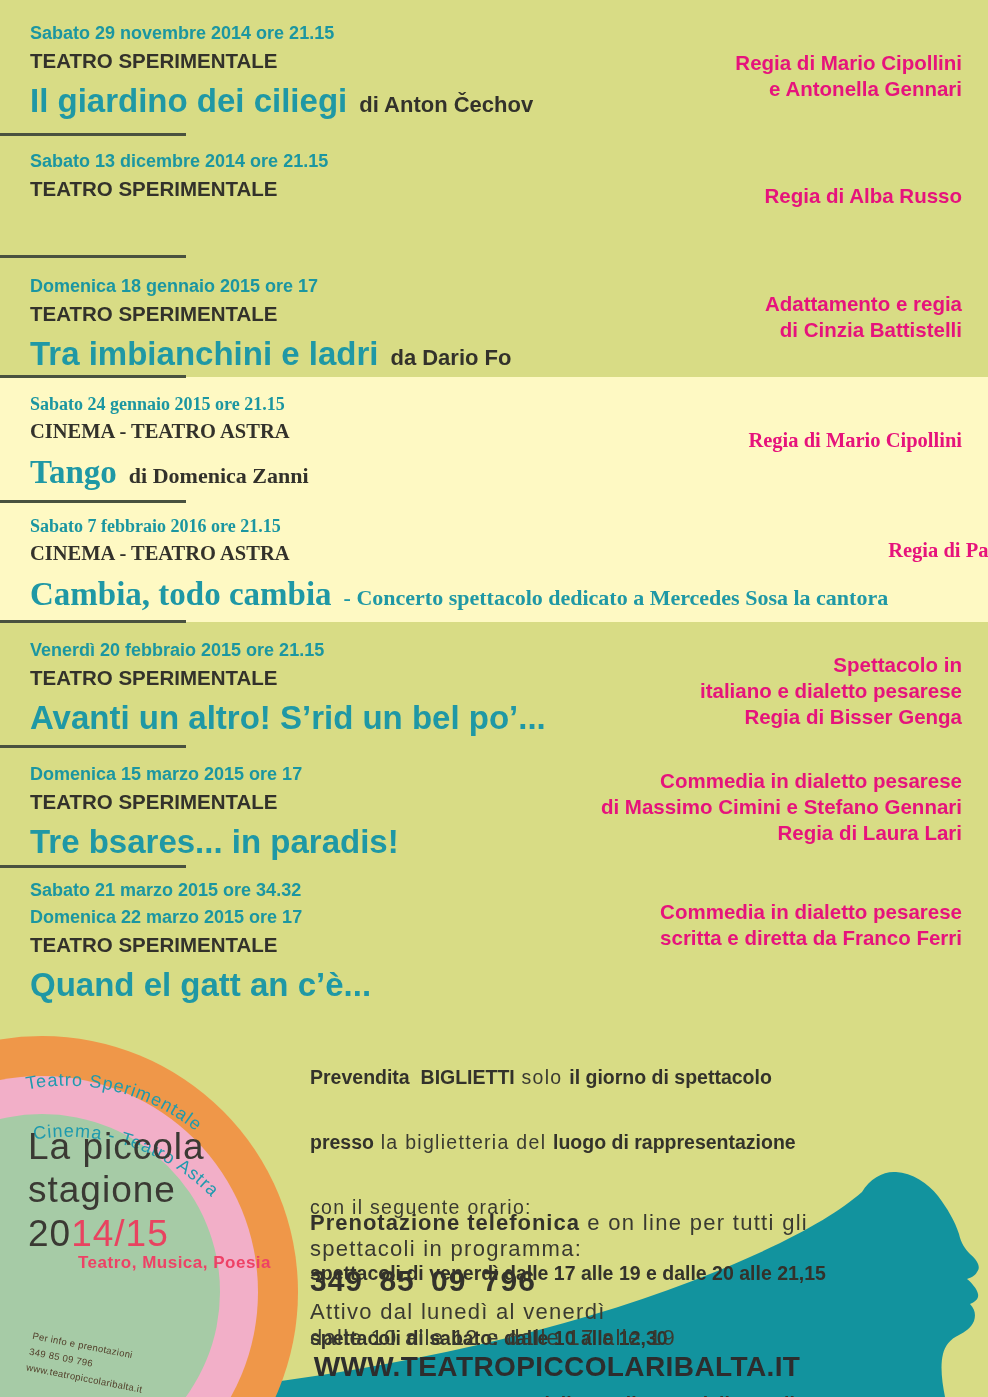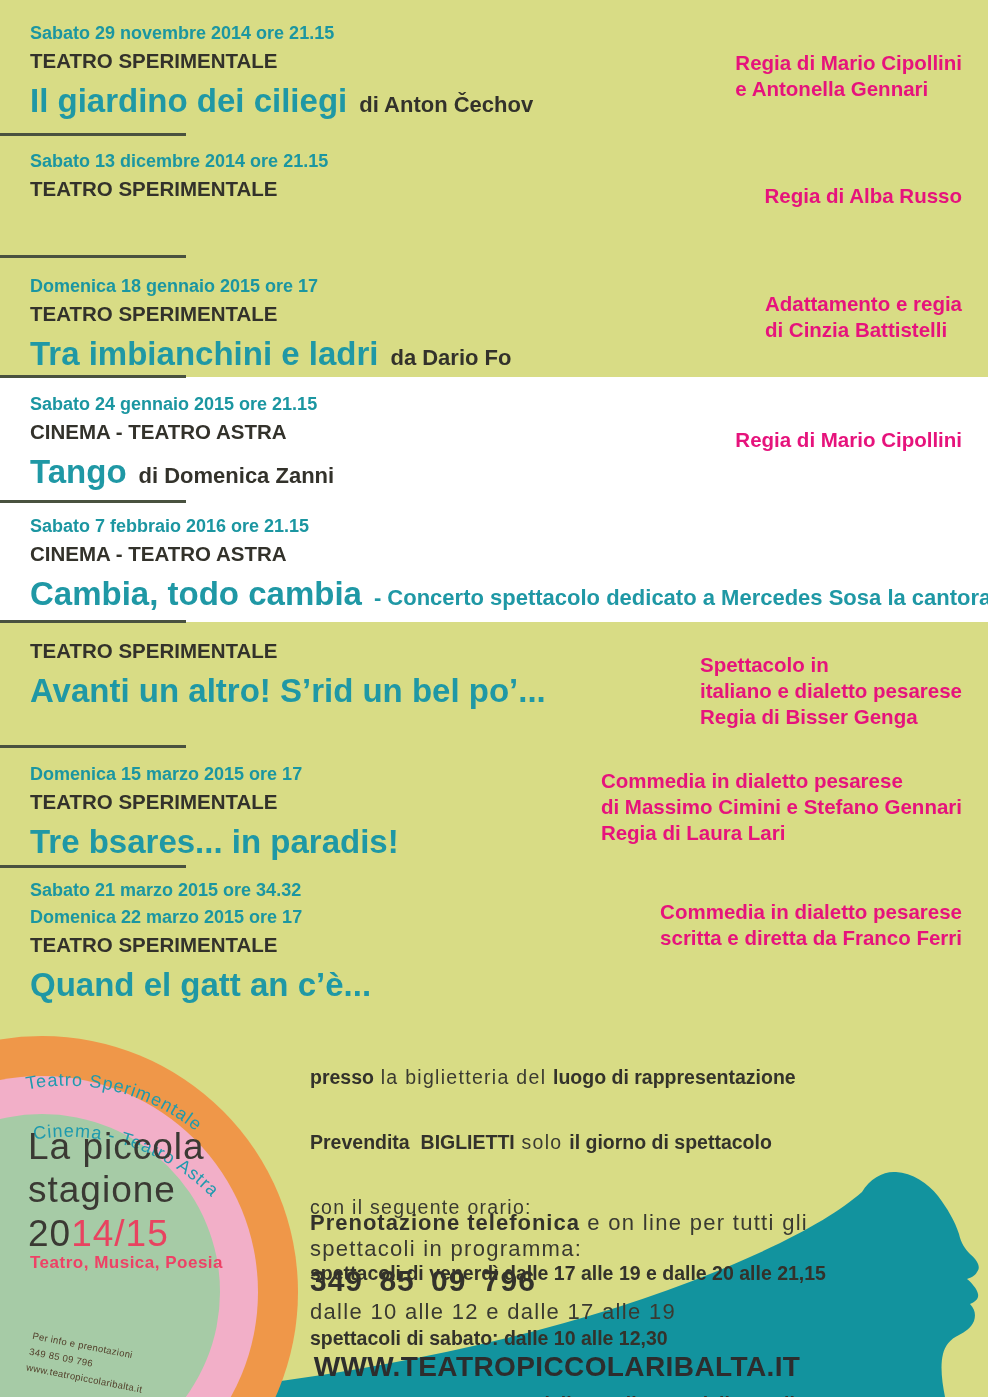--- a/index.html
+++ b/index.html
@@ -3,38 +3,38 @@
 <meta charset="utf-8">
 <style>
   html,body{margin:0;padding:0;}
   .poster{
     position:relative; width:988px; height:1397px; overflow:hidden;
     background:#d8dc85;
     font-family:"Liberation Sans", sans-serif;
   }
   
   .event{position:relative; display:flex; box-sizing:border-box; padding:0 26px 0 30px;}
-  .event.orange{background:#ffffff;}
+  .event.orange{background:#fef9c3;font-family:Liberation Serif, serif;}
   .sep{position:absolute; left:0; top:-2px; width:186px; height:3px; background:#49523f;}
   .ev-left{flex:0 1 auto;}
   .date{font-weight:bold; font-size:18px; line-height:27px; color:#1b96a1;}
   .venue{font-weight:bold; font-size:20.5px; line-height:27px; color:#33322b; }
   .title-line{margin-top:7px; white-space:nowrap;}
   .title{font-weight:bold; font-size:33px; line-height:40px; color:#1f98a5;}
   .subtitle{font-weight:bold; font-size:22px; color:#33322b; margin-left:12px;}
   .subtitle.teal{color:#1f98a5;}
-  .credits{margin-left:auto; align-self:center; 
+  .credits{margin-left:auto; align-self:center; text-align:right;
     font-weight:bold; font-size:20.5px; line-height:26px; color:#e6137c; white-space:nowrap;}
   
   .footer{position:relative; height:387px;}
   .band-svg{position:absolute; left:0; top:0; pointer-events:none;}
   .logo-svg{position:absolute; left:0; top:0; pointer-events:none;}
   .logo-text{position:absolute; color:#3a3933; font-size:37px; letter-spacing:1px; line-height:1;}
   .logo-year-accent{color:#e84360;}
-  .logo-tagline{position:absolute; color:#ee4166; font-size:17px; font-weight:bold; letter-spacing:.5px;}
+  .logo-tagline{position:absolute; color:#ee4166; font-size:17px; font-weight:bold; letter-spacing:.5px;margin-left:48px;}
   .logo-small{position:absolute; transform:rotate(11deg); transform-origin:left top;
     font-size:9.5px; line-height:16px; color:#53412c; letter-spacing:.3px;}
   .presale{position:absolute; left:310px; top:13px; font-size:19.5px; line-height:21.8px;
     color:#33322b; white-space:pre-wrap;}
   .presale b{font-weight:bold; letter-spacing:0;}
   .lt{font-weight:normal; letter-spacing:1.3px; color:#3a3a31;}
   .booking{position:absolute; left:310px; top:200px; color:#33322b;}
   .bk-line{font-size:22px; line-height:26px; white-space:pre-wrap;}
   .bk-line b{letter-spacing:1px;}
   .phone{font-weight:bold; font-size:30px; line-height:37px; letter-spacing:1px; word-spacing:7px; color:#33322b;}
@@ -103,20 +103,21 @@
       <div class="title-line"><span class="title">Cambia, todo cambia</span><span class="subtitle teal">- Concerto spettacolo dedicato a Mercedes Sosa la cantora</span></div>
     </div>
     <div class="credits" style="transform:translateY(-12px)">
       <div>Regia di Patrizia Paoloni</div>
     </div>
   </div>
 
   <div class="event" style="height:125px">
     <div class="sep"></div>
     <div class="ev-left" style="padding-top:15px">
+      <div class="date">Venerdì 20 febbraio 2015 ore 21.15</div>
       <div class="venue">TEATRO SPERIMENTALE</div>
       <div class="title-line"><span class="title">Avanti un altro! S’rid un bel po’...</span></div>
     </div>
     <div class="credits" style="transform:translateY(6px)">
       <div>Spettacolo in</div>
       <div>italiano e dialetto pesarese</div>
       <div>Regia di Bisser Genga</div>
     </div>
   </div>
 
@@ -188,33 +189,34 @@
     <div class="logo-text" style="left:28px; top:161px">stagione</div>
     <div class="logo-text" style="left:28px; top:205px"><span>20</span><span class="logo-year-accent">14/15</span></div>
     <div class="logo-tagline" style="left:30px; top:243px">Teatro, Musica, Poesia</div>
     <div class="logo-small" style="left:34px; top:318px">
       <div>Per info e prenotazioni</div>
       <div>349 85 09 796</div>
       <div>www.teatropiccolaribalta.it</div>
     </div>
 
     <div class="presale">
+      <div><b>Prevendita  BIGLIETTI</b><span class="lt"> solo </span><b>il giorno di spettacolo</b></div>
       <div><b>presso</b><span class="lt"> la biglietteria del </span><b>luogo di rappresentazione</b></div>
-      <div><b>Prevendita  BIGLIETTI</b><span class="lt"> solo </span><b>il giorno di spettacolo</b></div>
       <div class="lt">con il seguente orario:</div>
       <div><b>spettacoli di venerdì dalle 17 alle 19 e dalle 20 alle 21,15</b></div>
       <div><b>spettacoli di sabato: dalle 10 alle 12,30</b></div>
       <div class="indent1"><b>dalle 17 alle 19 e dalle 20 alle 21,15</b></div>
       
       
     </div>
 
     <div class="booking">
       <div class="bk-line"><b>Prenotazione telefonica</b><span class="lt"> e on line per tutti gli</span></div>
       <div class="bk-line lt">spettacoli in programma:</div>
       <div class="phone">349 85 09 796</div>
+      <div class="bk-line lt">Attivo dal lunedì al venerdì</div>
       <div class="bk-line lt">dalle 10 alle 12 e dalle 17 alle 19</div>
     </div>
 
     <div class="website">WWW.TEATROPICCOLARIBALTA.IT</div>
   </div>
 
 </div>
 
 </body></html>

